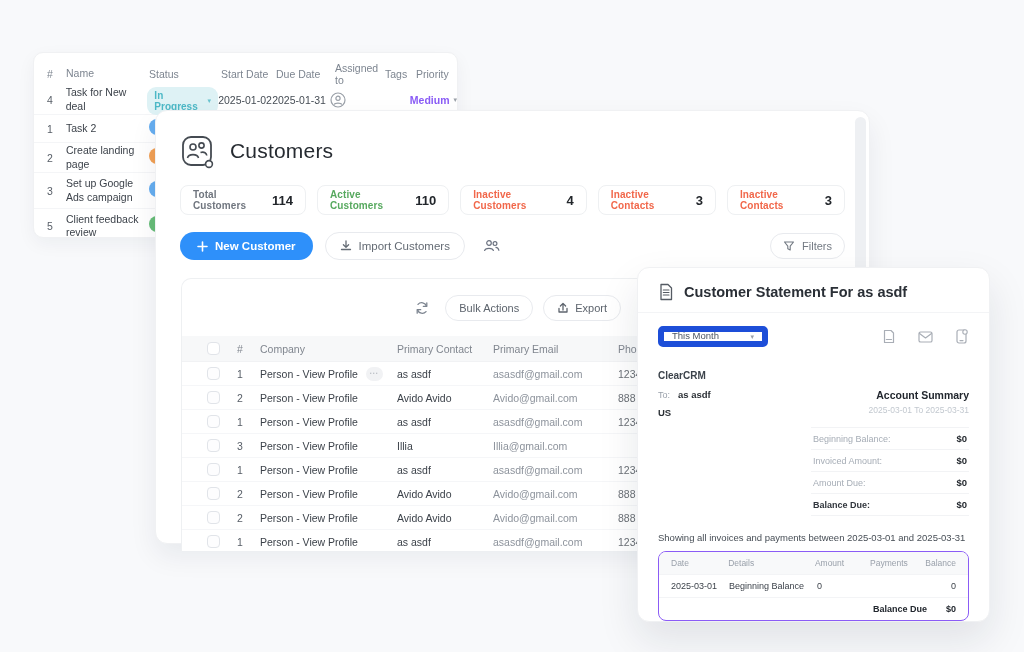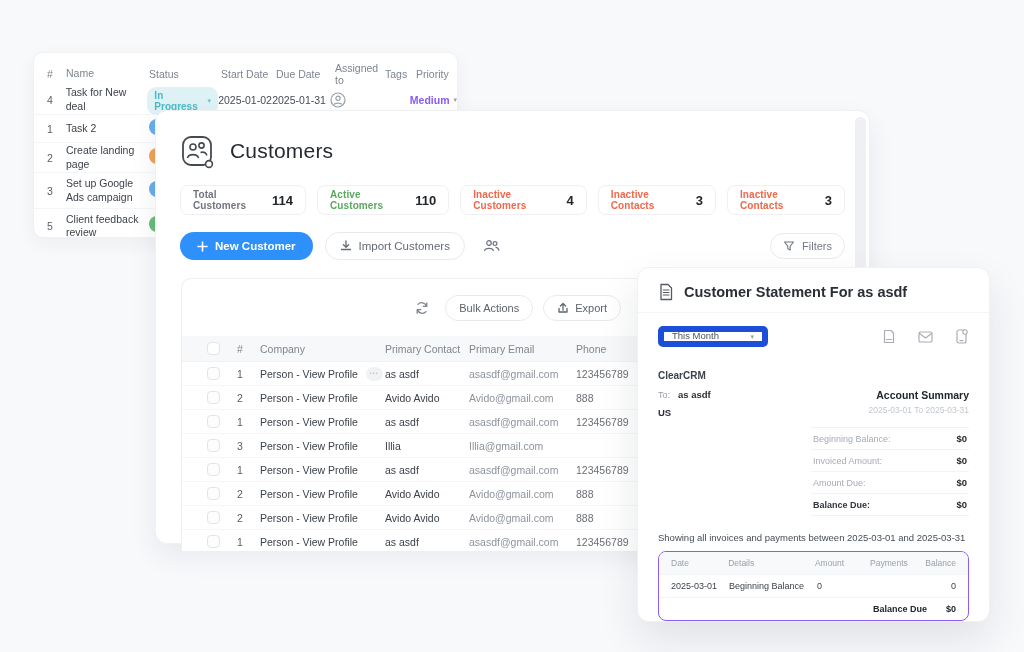--- a/index.html
+++ b/index.html
@@ -62,22 +62,22 @@
                    gap:10px; padding-right:222px; }
   .btn-sm { height:26px; border-radius:13px; font-size:11px; color:#5d646d; padding:0 13px; gap:6px; }
   .icon-btn { width:26px; height:26px; display:inline-flex; align-items:center; justify-content:center;
               border:none; background:none; color:#7d8590; cursor:pointer; }
 
   .crow { display:flex; align-items:center; padding-left:25px; height:24px; border-bottom:1px solid #f5f6f8; }
   .chead { height:26px; background:#f7f8f9; border-bottom:1px solid #f1f2f4; font-size:10.5px; color:#80868f; }
   .cb { width:13px; height:13px; border:1.5px solid #e1e4e9; border-radius:4px; background:#fdfdfe; flex:none; }
   .c-num { width:23px; margin-left:17px; font-size:10.5px; color:#565d66; }
   .c-company { width:125px; font-size:10.5px; color:#3c424a; display:flex; align-items:center; gap:8px; }
-  .c-contact { width:84px; font-size:10.5px; color:#3c424a; }
-  .c-email { width:107px; font-size:10.5px; color:#8d939c; }
+  .c-contact { width:96px; font-size:10.5px; color:#3c424a;margin-left:12px; }
+  .c-email { width:125px; font-size:10.5px; color:#8d939c; }
   .c-phone { flex:1; font-size:10.5px; color:#6b7076; }
   .chead .c-num, .chead .c-company, .chead .c-contact, .chead .c-email, .chead .c-phone { color:#80868f; }
   .chead .hcb { width:13px; height:13px; border:1.5px solid #e1e4e9; border-radius:4px; background:#fff; flex:none; }
   .ellipsis-btn { width:17px; height:14px; border-radius:7px; background:#f1f2f4; color:#9aa0a8;
                   font-size:9px; line-height:13px; text-align:center; border:none; letter-spacing:1px; cursor:pointer; }
 
   
   .statement-card { left:637px; top:267px; width:353px; height:355px; z-index:3;
                     box-shadow:0 18px 40px rgba(20,30,50,.10); }
   .st-header { display:flex; align-items:center; gap:10px; padding:15px 20px 11px; border-bottom:1px solid #f3f4f6; }

